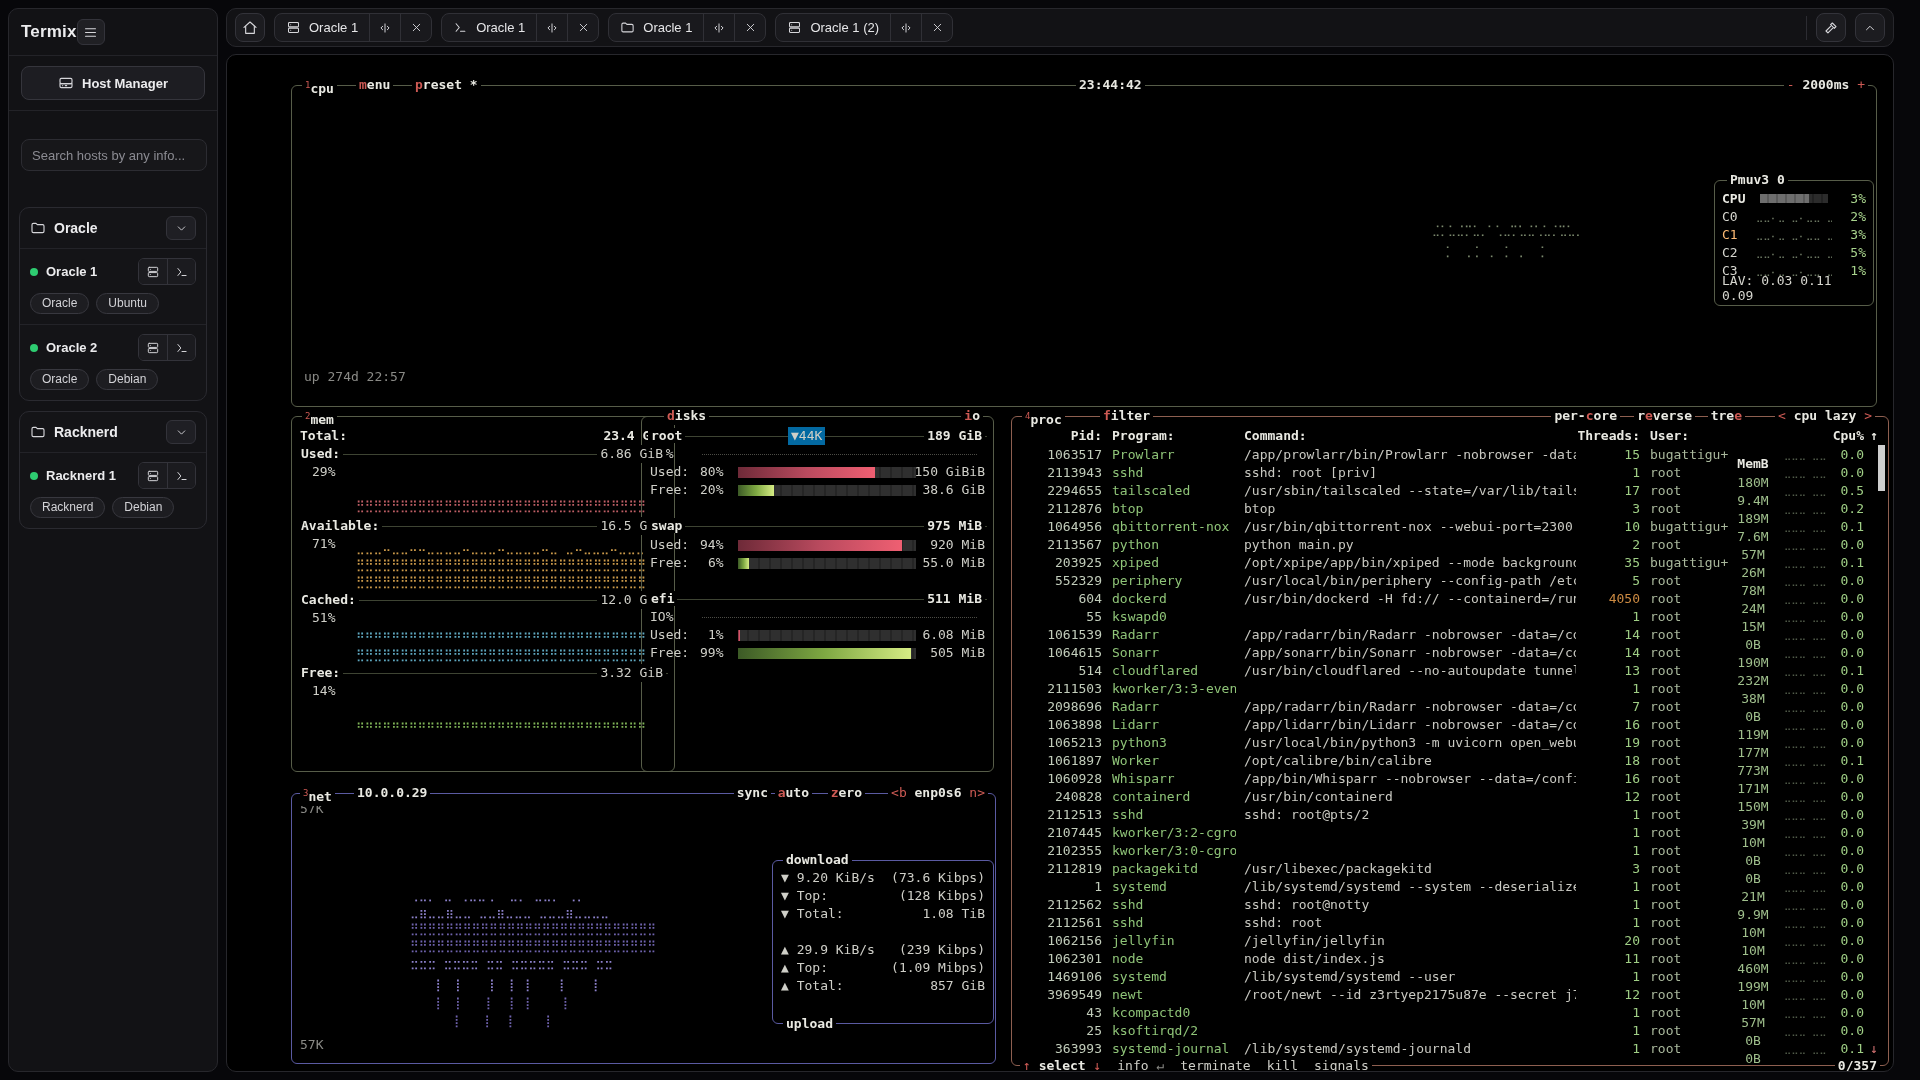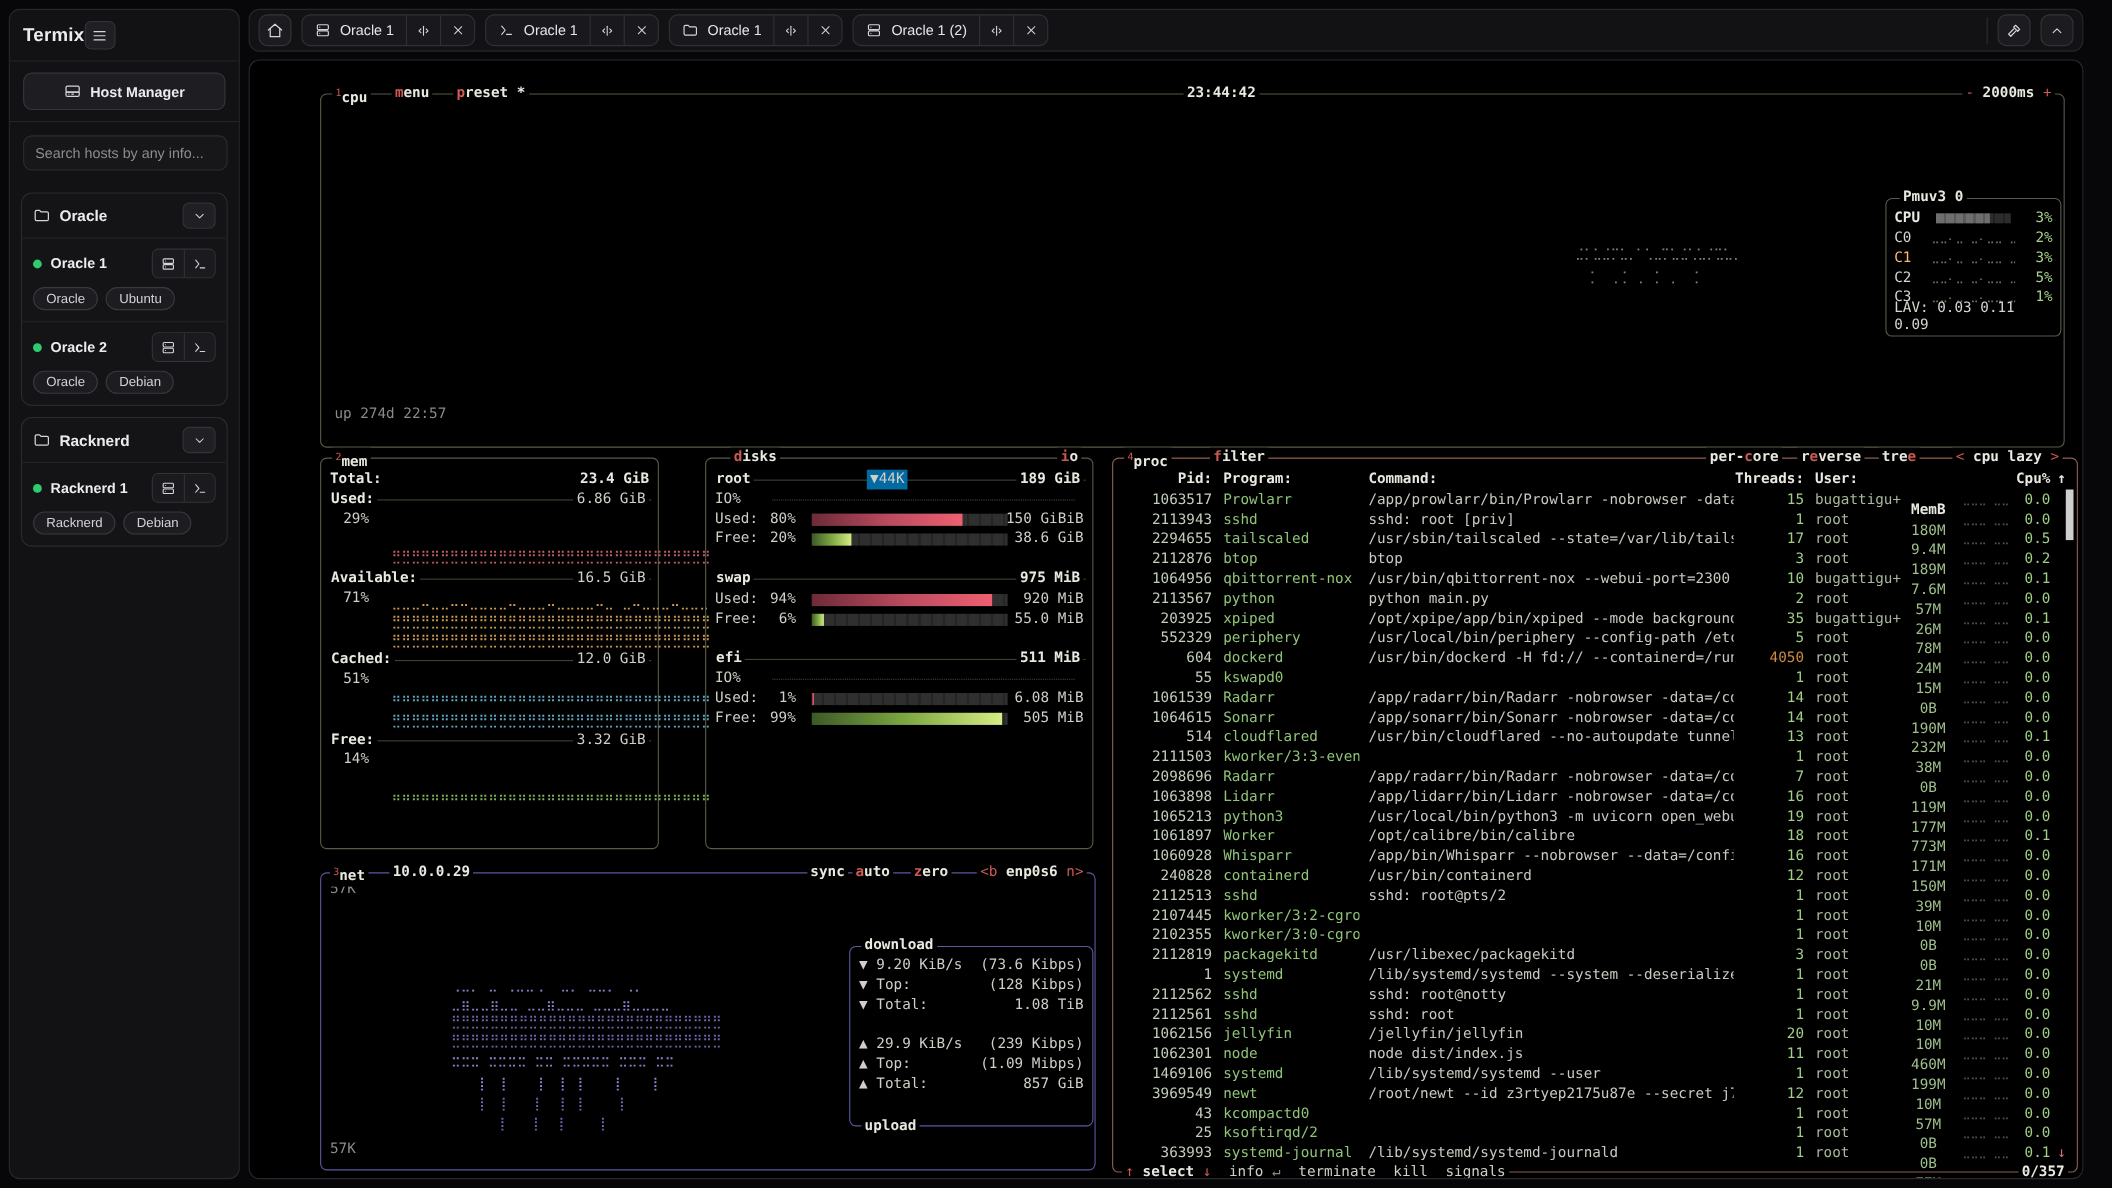--- a/index.html
+++ b/index.html
@@ -9,21 +9,21 @@
 
   
   #sidebar { position:absolute; left:8px; top:8px; bottom:8px; width:210px; }
   .sb-head { display:flex; align-items:center; justify-content:flex-start; padding:10px 12px; }
   .sb-title { font-size:17px; font-weight:bold; letter-spacing:.2px; }
   .icon-btn { width:28px; height:26px; display:flex; align-items:center; justify-content:center;
               background:#202024; border:1px solid #33333a; border-radius:6px; cursor:pointer; }
   .divider { height:1px; background:#232328; }
   .hm-btn { margin:10px 12px; height:34px; display:flex; align-items:center; justify-content:center; gap:8px;
             background:#1d1d22; border:1px solid #35353c; border-radius:8px; font-size:13px; font-weight:600; }
-  .search { margin:12px 12px; height:32px; width:186px; background:#17171a; border:1px solid #2c2c32;
+  .search { margin:28px 12px; height:32px; width:186px; background:#17171a; border:1px solid #2c2c32;
             border-radius:8px; color:#fde047; font-size:13px; padding:0 10px; }
   .search::placeholder { color:#8b8b92; }
   .group { margin:8px 10px 10px; border:1px solid #2a2a30; border-radius:10px; overflow:hidden; background:#141417; }
   .group-head { display:flex; align-items:center; gap:8px; padding:8px 10px; }
   .group-name { font-size:14px; font-weight:600; flex:1; }
   .chev-btn { width:30px; height:24px; display:flex; align-items:center; justify-content:center;
               background:#1f1f24; border:1px solid #33333a; border-radius:6px; }
   .host { padding:9px 10px 10px; }
   .host-row { display:flex; align-items:center; gap:8px; }
   .dot { width:8px; height:8px; border-radius:50%; background:#2ecc71; flex:none; }
@@ -408,21 +408,21 @@
 
         <div class="pmurow">
             <span style="color:#d6d6cf">LAV: 0.03 0.11 0.09</span>
           </div>
       </div>
     </div>
 
     <span class="t dim" style="left:12px; top:282px">up 274d 22:57</span>
   </div>
 
-  <div class="tbox gb" style="left:64px; top:361px; width:308px; height:356px;">
+  <div class="tbox gb" style="left:64px; top:361px; width:384px; height:356px;">
     <span class="bt" style="left:10px"><sup class="red">2</sup><span class="b">mem</span></span>
 
     <div class="t" style="left:8px; right:8px; top:10px"><span class="b">Total:</span><span class="b" style="position:absolute;right:0">23.4 GiB</span></div>
 
     <div class="rule" style="top:28px"><span class="b">Used:</span><span class="rv">6.86 GiB</span></div>
     <div class="t" style="left:20px; top:46px">29%</div>
     <div class="t g-red" style="left:64px; top:80px; font-size:12px">⣛⣛⣛⣛⣛⣛⣛⣛⣛⣛⣛⣛⣛⣛⣛⣛⣛⣛⣛⣛⣛⣛⣛⣛⣛⣛⣛⣛⣛⣛⣛⣛⣛</div>
 
     <div class="rule" style="top:100px"><span class="b">Available:</span><span class="rv">16.5 GiB</span></div>
     <div class="t" style="left:20px; top:118px">71%</div>

